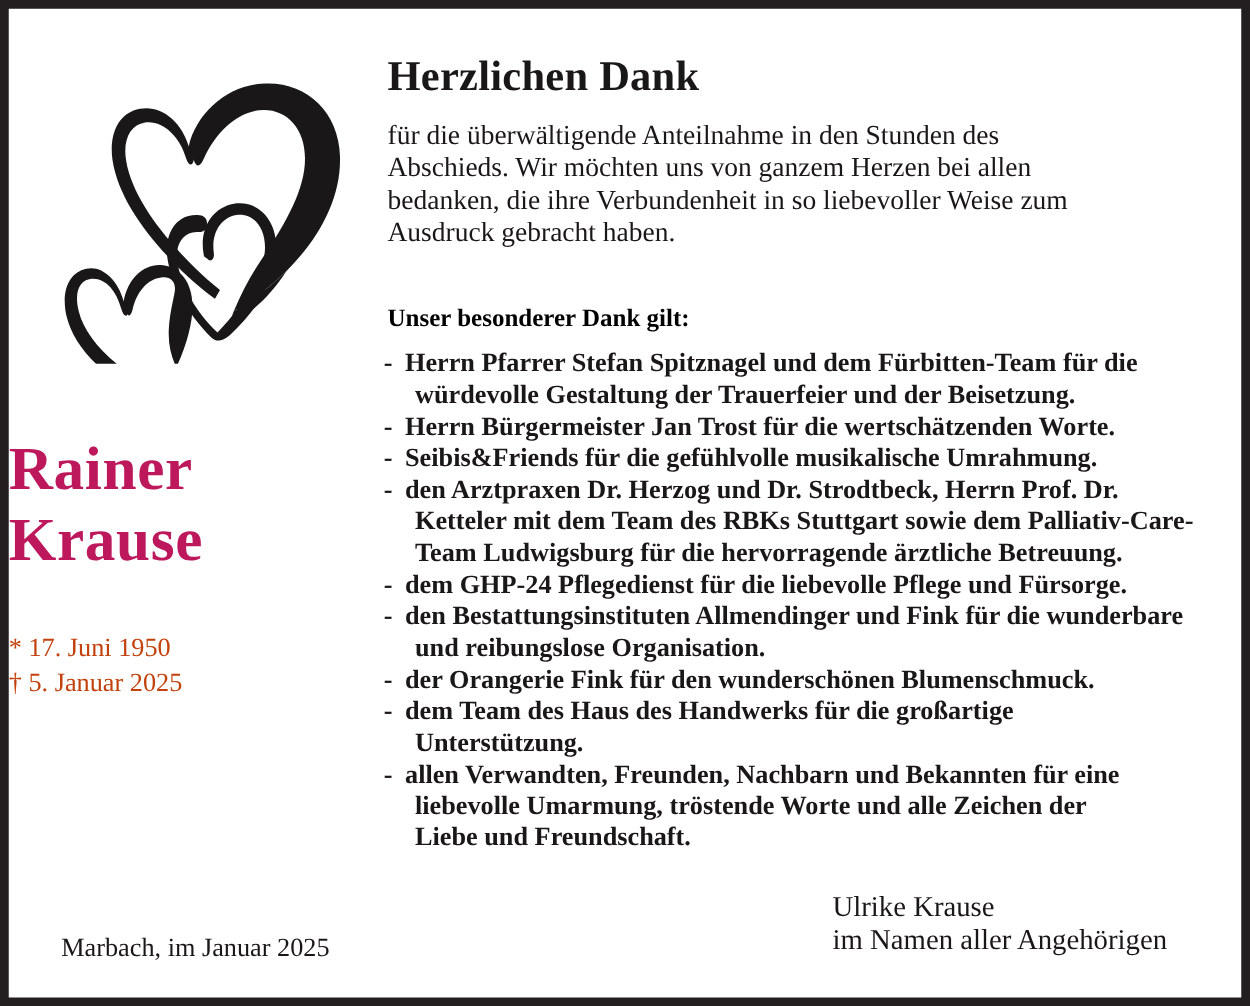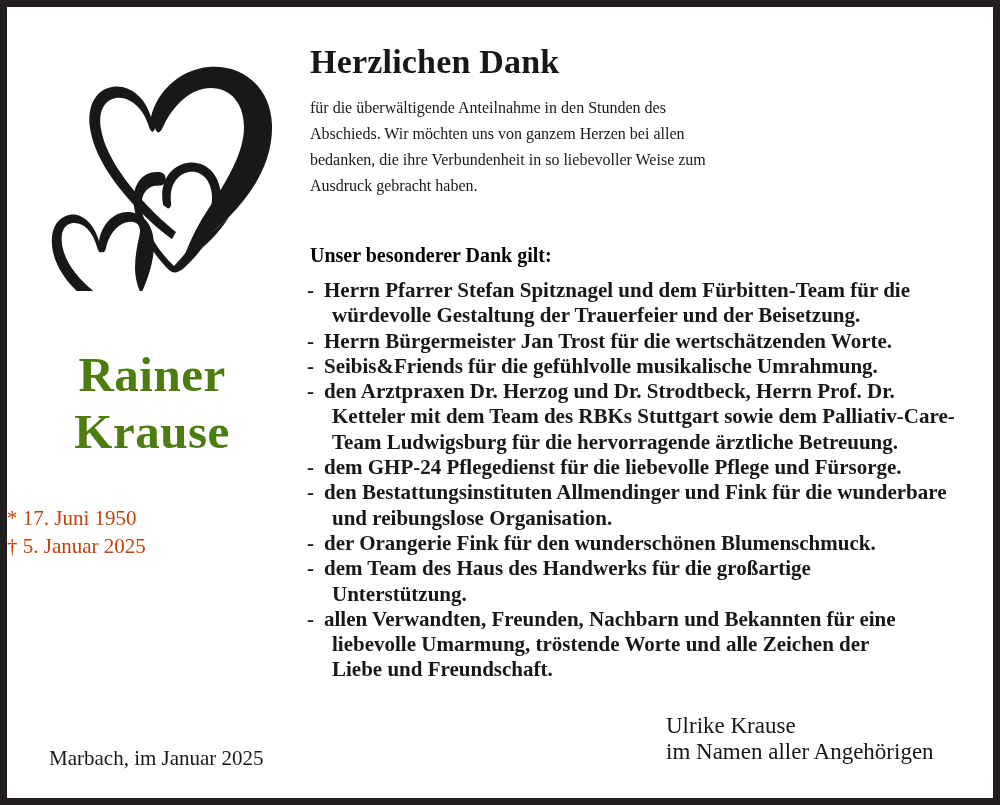--- a/index.html
+++ b/index.html
@@ -41,26 +41,25 @@
     width: 246px;
     height: 236px;
   }
   #hearts-logo svg { display: block; width: 100%; height: 100%; }
 
   #deceased-name {
     position: absolute;
     left: 0;
     top: 340px;
     width: 290px;
-    text-align: center;
     font-size: 49px;
     font-weight: bold;
     line-height: 1.16;
     letter-spacing: 0.5px;
-    color: #4d7c0f;
+    color: #be185d;
   }
   #deceased-name .nm-line { display: block; white-space: nowrap; }
 
   #life-dates {
     position: absolute;
     left: 0;
     top: 498px;
     width: 290px;
     text-align: left;
     font-size: 21px;
@@ -94,21 +93,21 @@
     font-weight: bold;
     letter-spacing: 0.2px;
     color: #1a1718;
     white-space: nowrap;
   }
   #intro-paragraph {
     position: absolute;
     left: 11px;
     top: 88px;
     width: 648px;
-    font-size: 16px;
+    font-size: 22px;
     line-height: 26px;
     color: #1a1718;
   }
   #intro-paragraph .pline { display: block; white-space: nowrap; }
 
   #special-thanks-heading {
     position: absolute;
     left: 11px;
     top: 237px;
     font-size: 20px;

